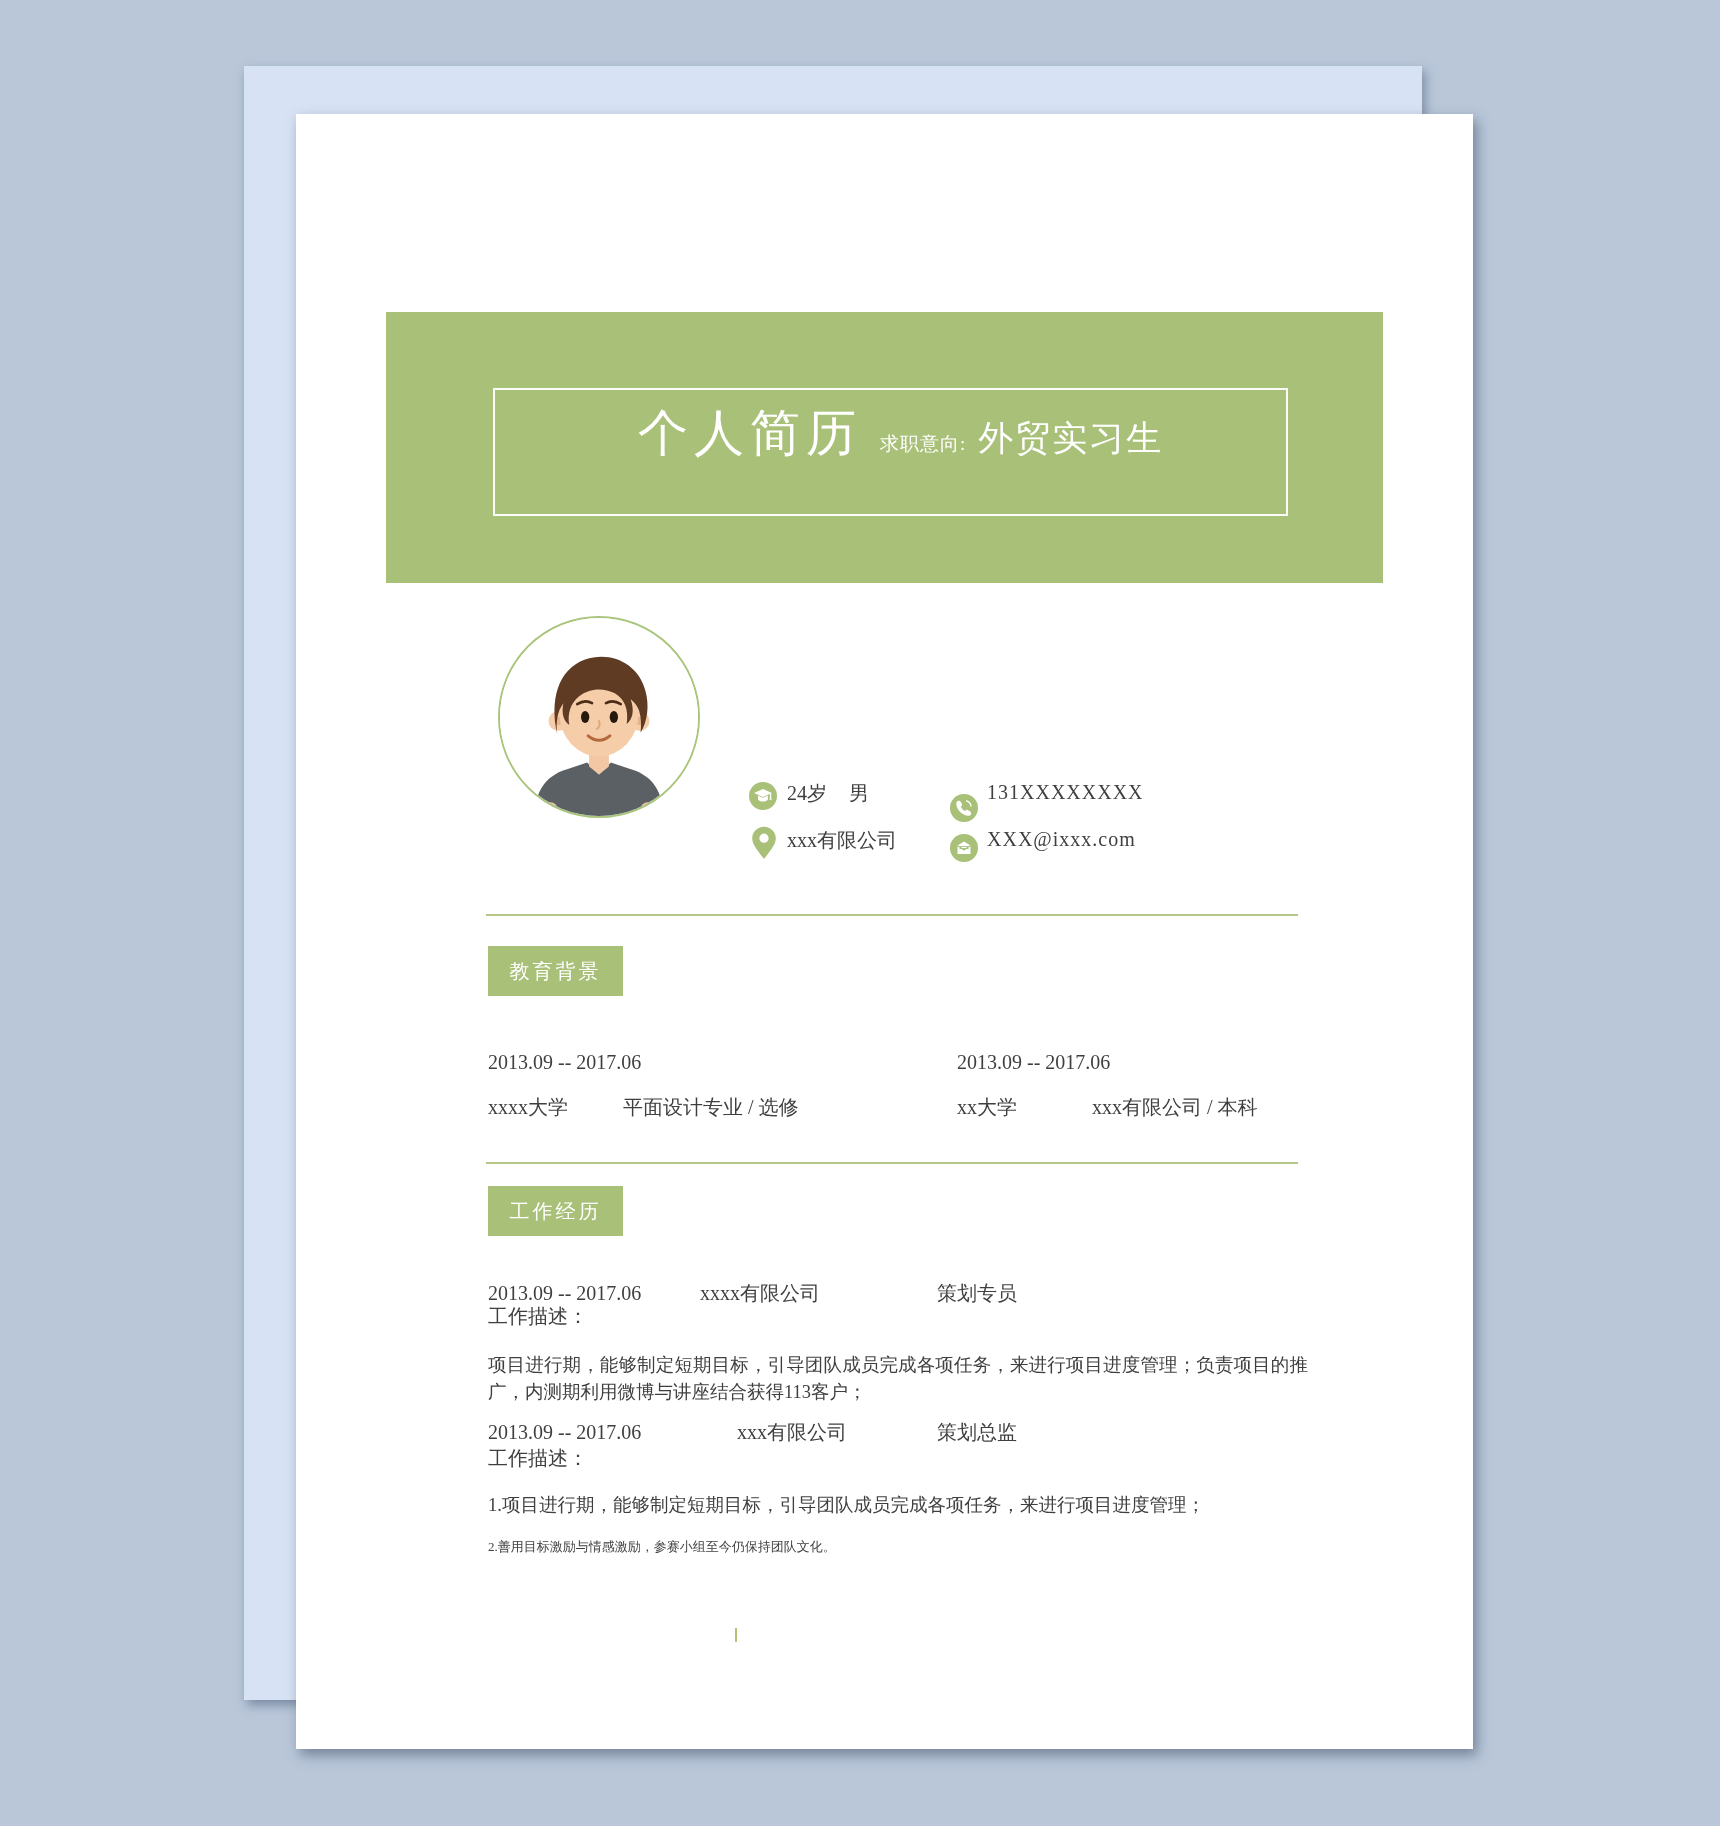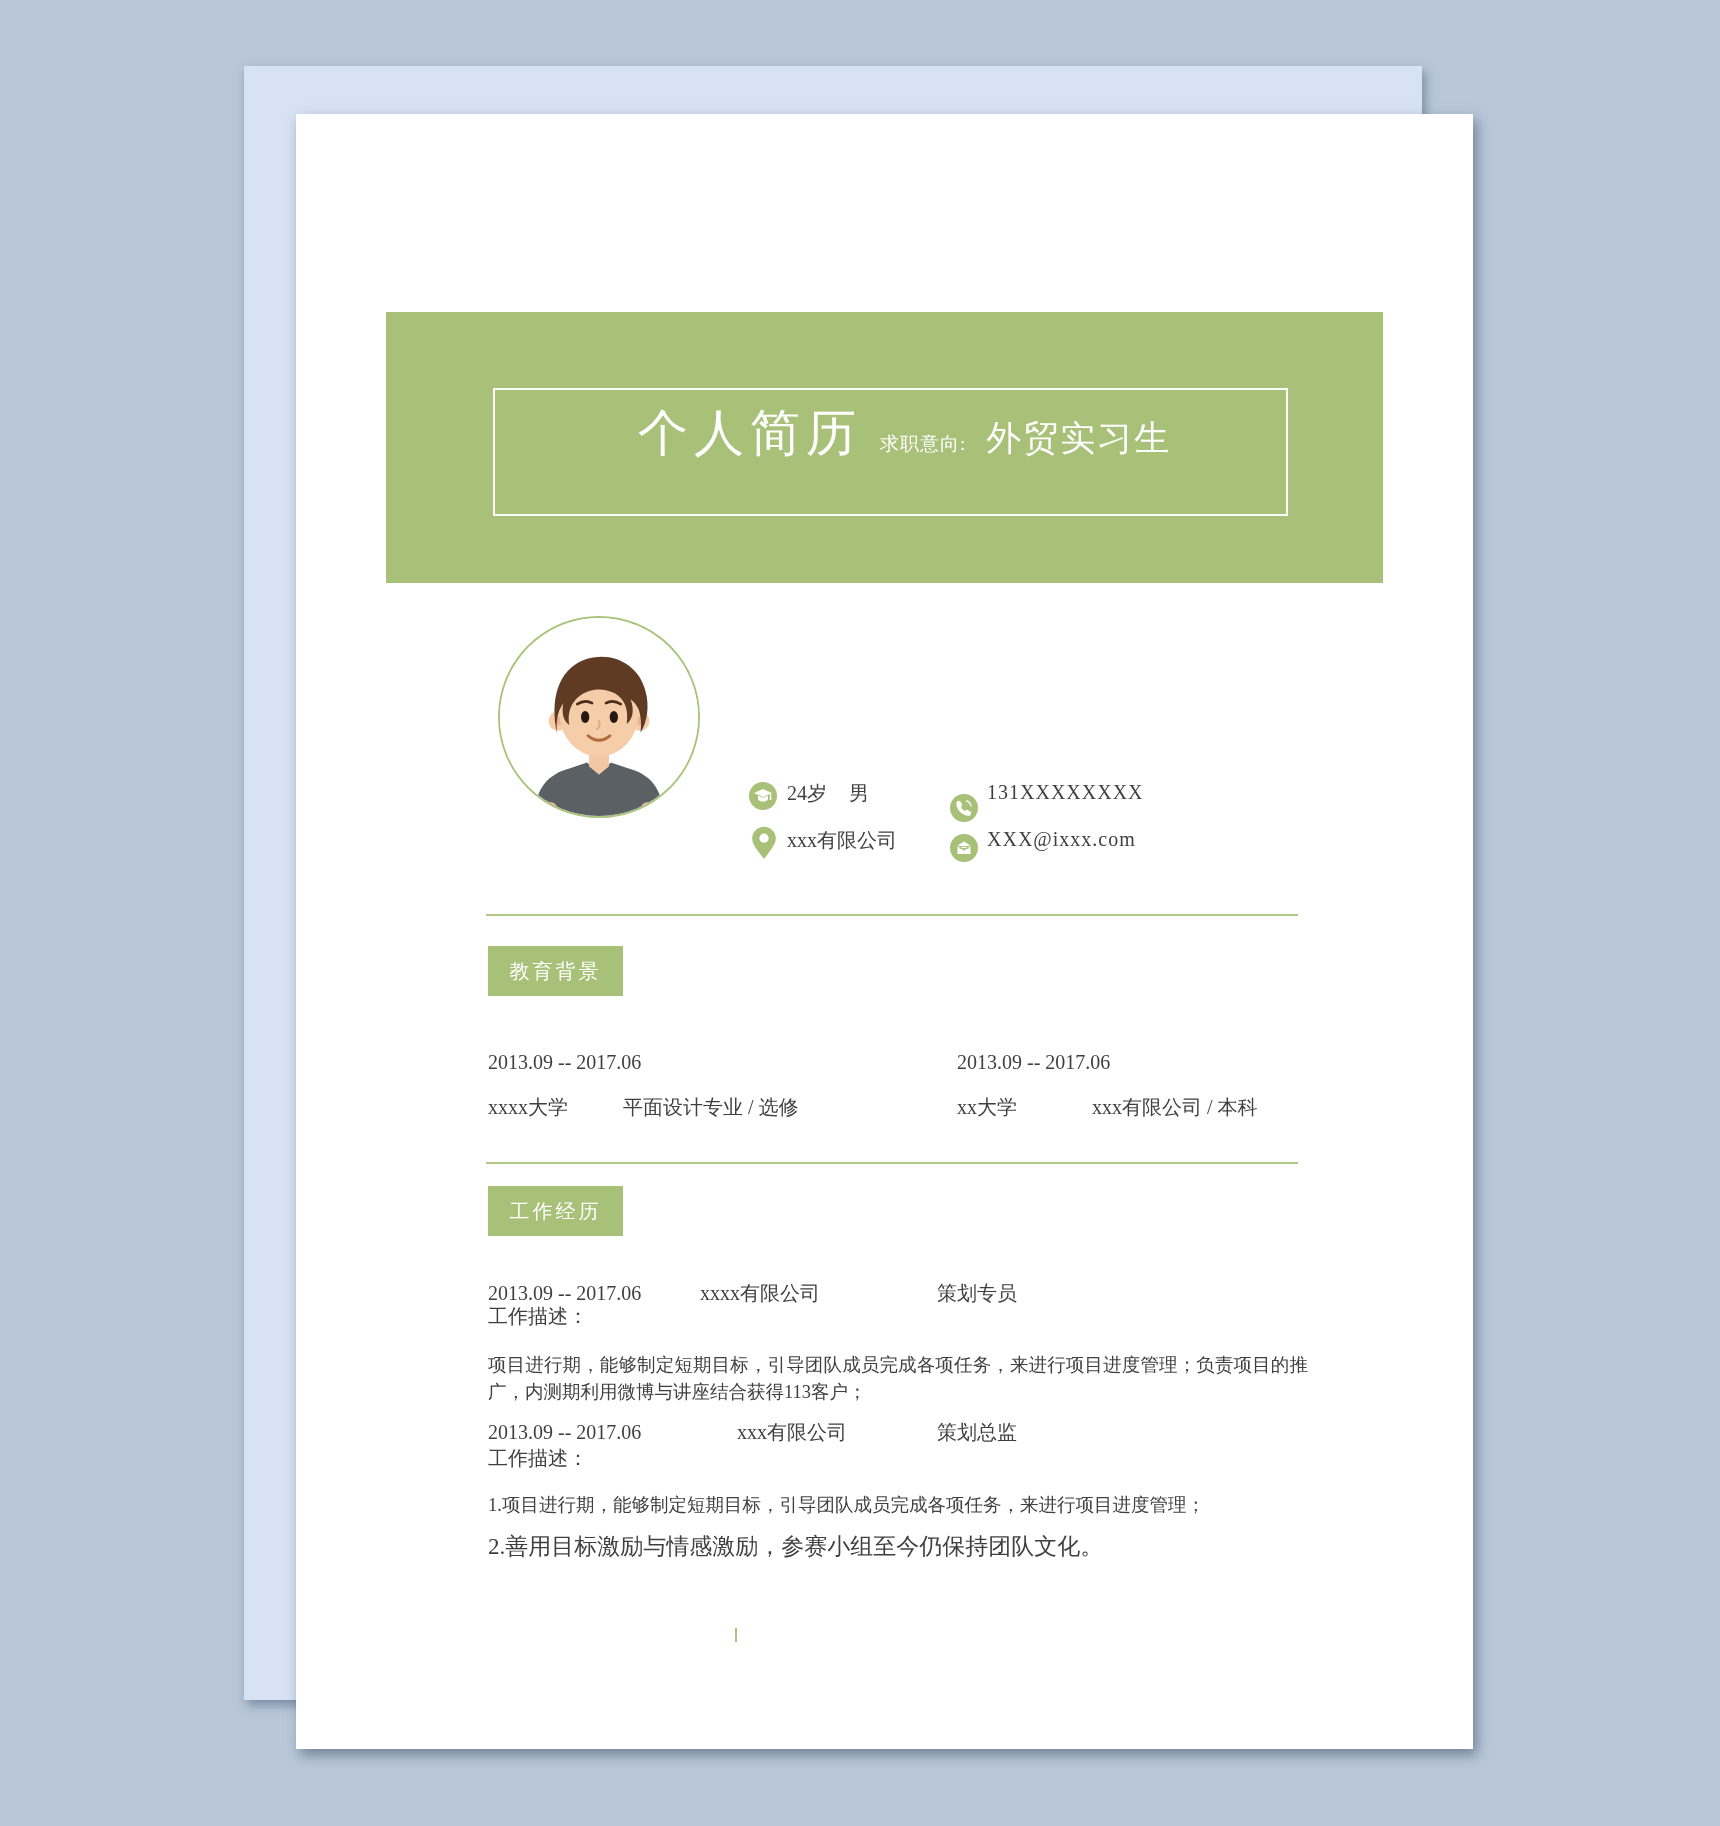--- a/index.html
+++ b/index.html
@@ -27,21 +27,21 @@
   .banner-box{
     position:absolute;left:107px;top:76px;width:795px;height:128px;
     border:2px solid rgba(255,255,255,.95);box-sizing:border-box;padding-left:36px;
   }
   .title-row{
     position:absolute;left:143px;top:10px;white-space:nowrap;
     display:flex;align-items:baseline;color:#ffffff;
   }
   .title{font-size:50px;letter-spacing:6px;font-weight:400;}
   .intent-label{font-size:19px;margin-left:18px;letter-spacing:1px;}
-  .intent-value{font-size:35px;margin-left:20px;letter-spacing:2px;}
+  .intent-value{font-size:35px;margin-left:12px;letter-spacing:2px;}
   
   .avatar{
     position:absolute;left:202px;top:502px;width:198px;height:198px;
     border-radius:50%;border:2px solid #a9c47b;background:#fff;overflow:hidden;
   }
   .avatar svg{display:block;width:100%;height:100%;}
   
   .cicon{position:absolute;}
   .ctext{position:absolute;font-size:20px;color:#3f3f3f;white-space:nowrap;line-height:24px;}
   .ic-grad{left:453px;top:668px;width:28px;height:28px;}
@@ -80,21 +80,21 @@
   .para{
     position:absolute;left:192px;top:1238px;width:820px;
     font-size:18.5px;line-height:26.5px;white-space:normal;color:#3f3f3f;
     text-align:justify;
   }
   .w2p{left:192px;top:1307px;}
   .w2c{left:404px;top:1307px;margin-left:37px;}
   .w2t{left:641px;top:1307px;}
   .w2d{left:192px;top:1333px;}
   .item1{left:192px;top:1380px;font-size:18.5px;}
-  .item2{left:192px;top:1422px;font-size:23px;}
+  .item2{left:192px;top:1422px;font-size:13px;}
   .tick{position:absolute;left:439px;top:1514px;width:2px;height:14px;background:#b9bf78;}
 </style>
 </head>
 <body>
 
 <div>
   <div class="sheet-back"></div>
 
   <div class="sheet">
 

